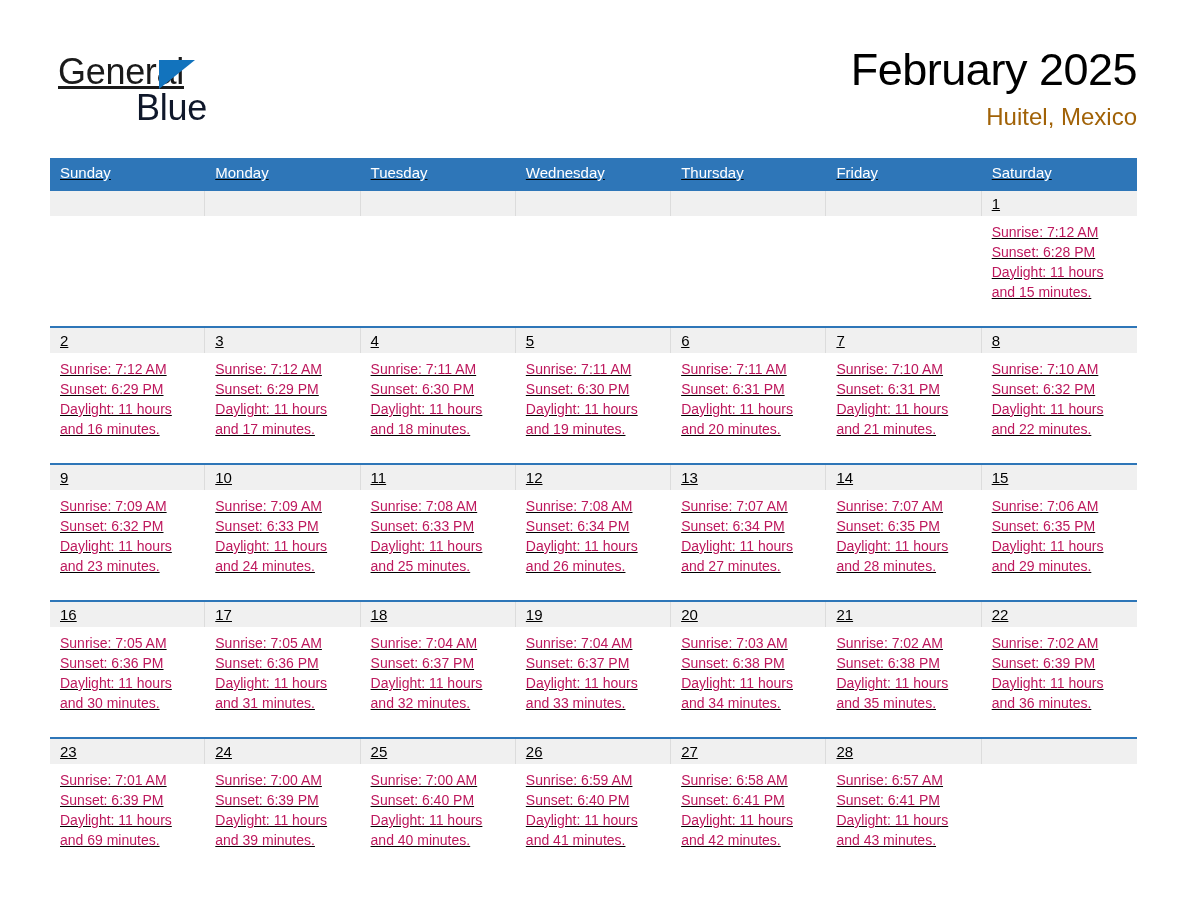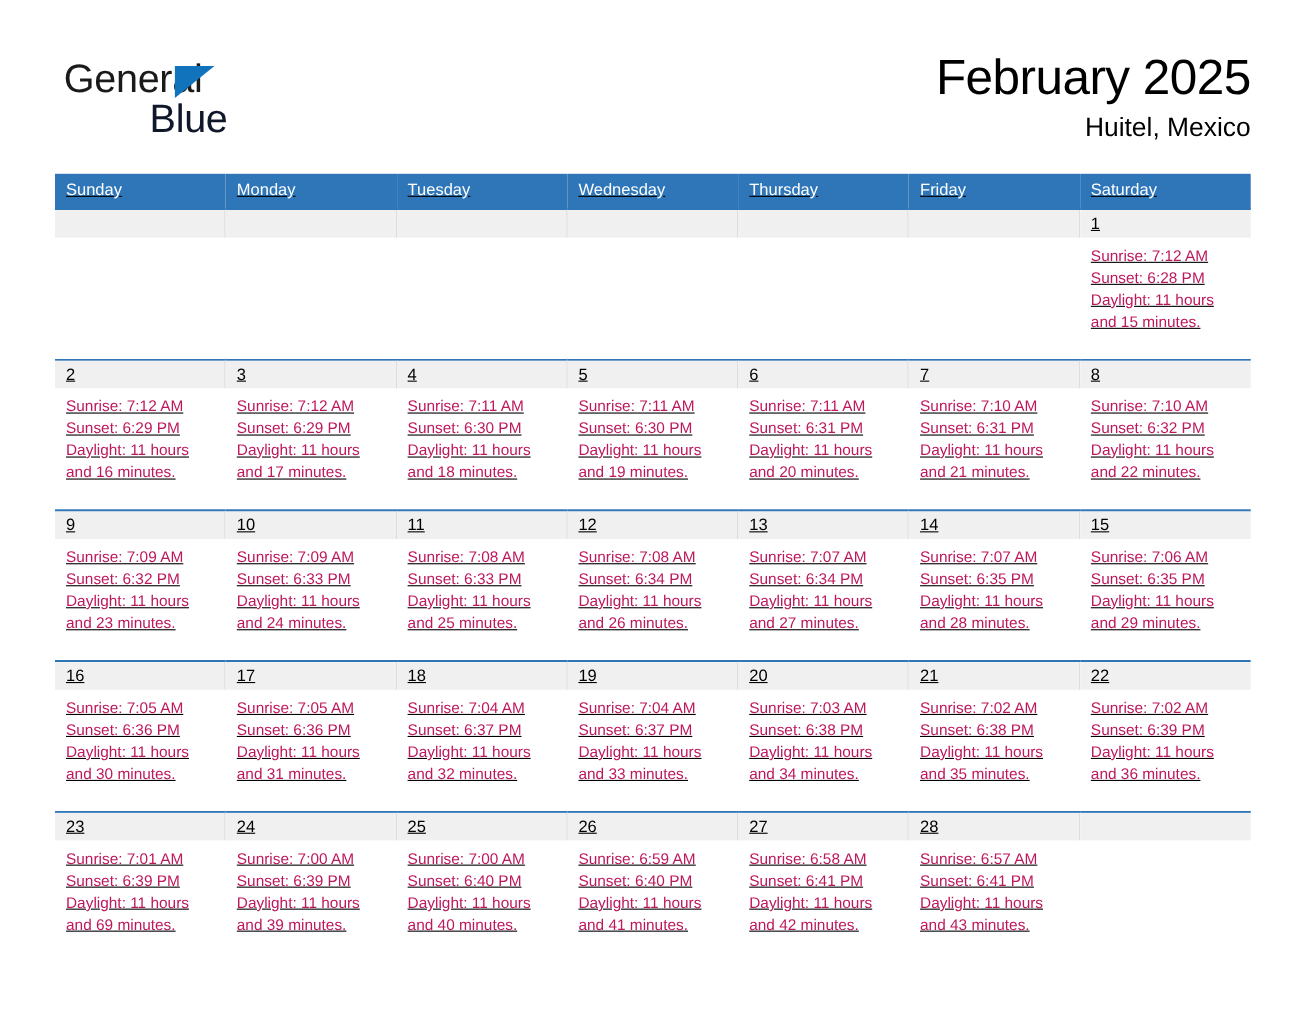--- a/index.html
+++ b/index.html
@@ -40,20 +40,21 @@
   .brand-general {
     position: absolute;
     left: 0;
     top: 0;
     font-size: 36px;
     line-height: 40px;
     letter-spacing: -0.3px;
     color: #1a1a1a;
     font-family: "Liberation Sans", sans-serif;
     font-weight: 400;
+    text-decoration: underline;
   }
   .brand-triangle {
     position: absolute;
     left: 101px;
     top: 8px;
     width: 0;
     height: 0;
     border-left: 36px solid #1273bd;
     border-bottom: 29px solid transparent;
   }
@@ -79,21 +80,21 @@
     line-height: 56px;
     font-weight: 400;
     color: #000000;
     letter-spacing: -0.5px;
     white-space: nowrap;
   }
   .location-title {
     font-size: 24px;
     line-height: 30px;
     font-weight: 400;
-    color: #000000;
+    color: #a16207;
     margin-top: 4px;
     white-space: nowrap;
   }
 
   
   .calendar {
     position: absolute;
     left: 50px;
     top: 158px;
     width: 1087px;

